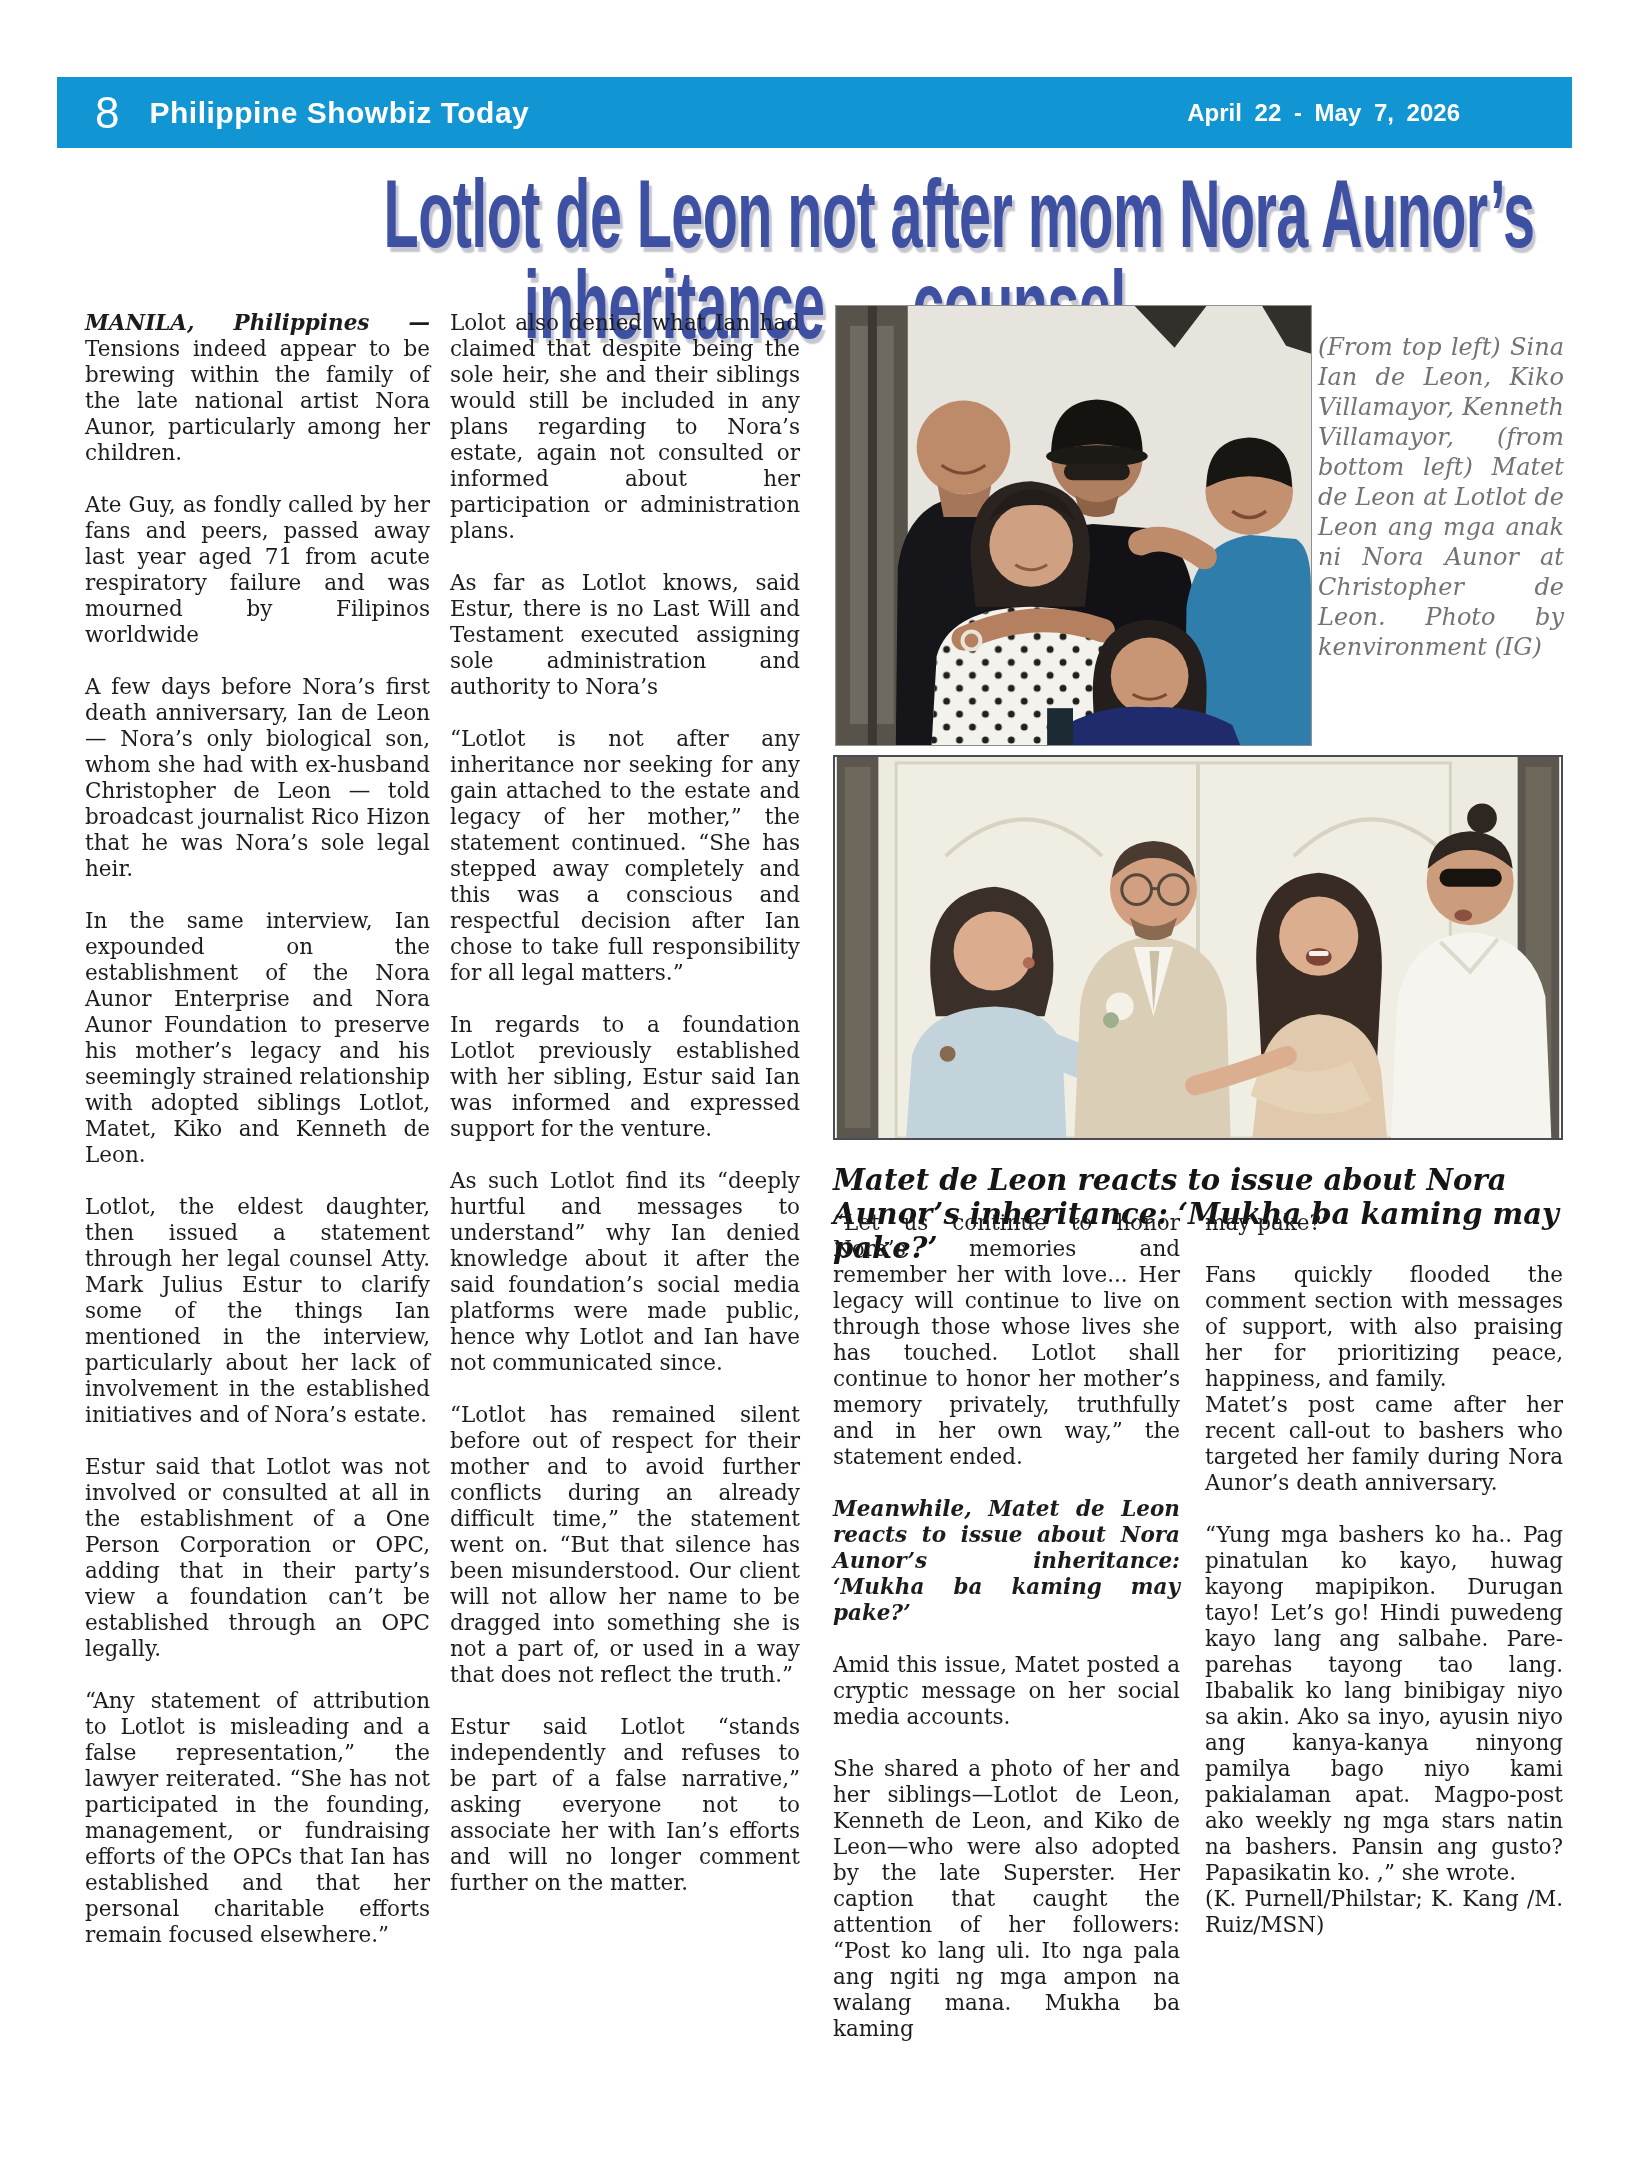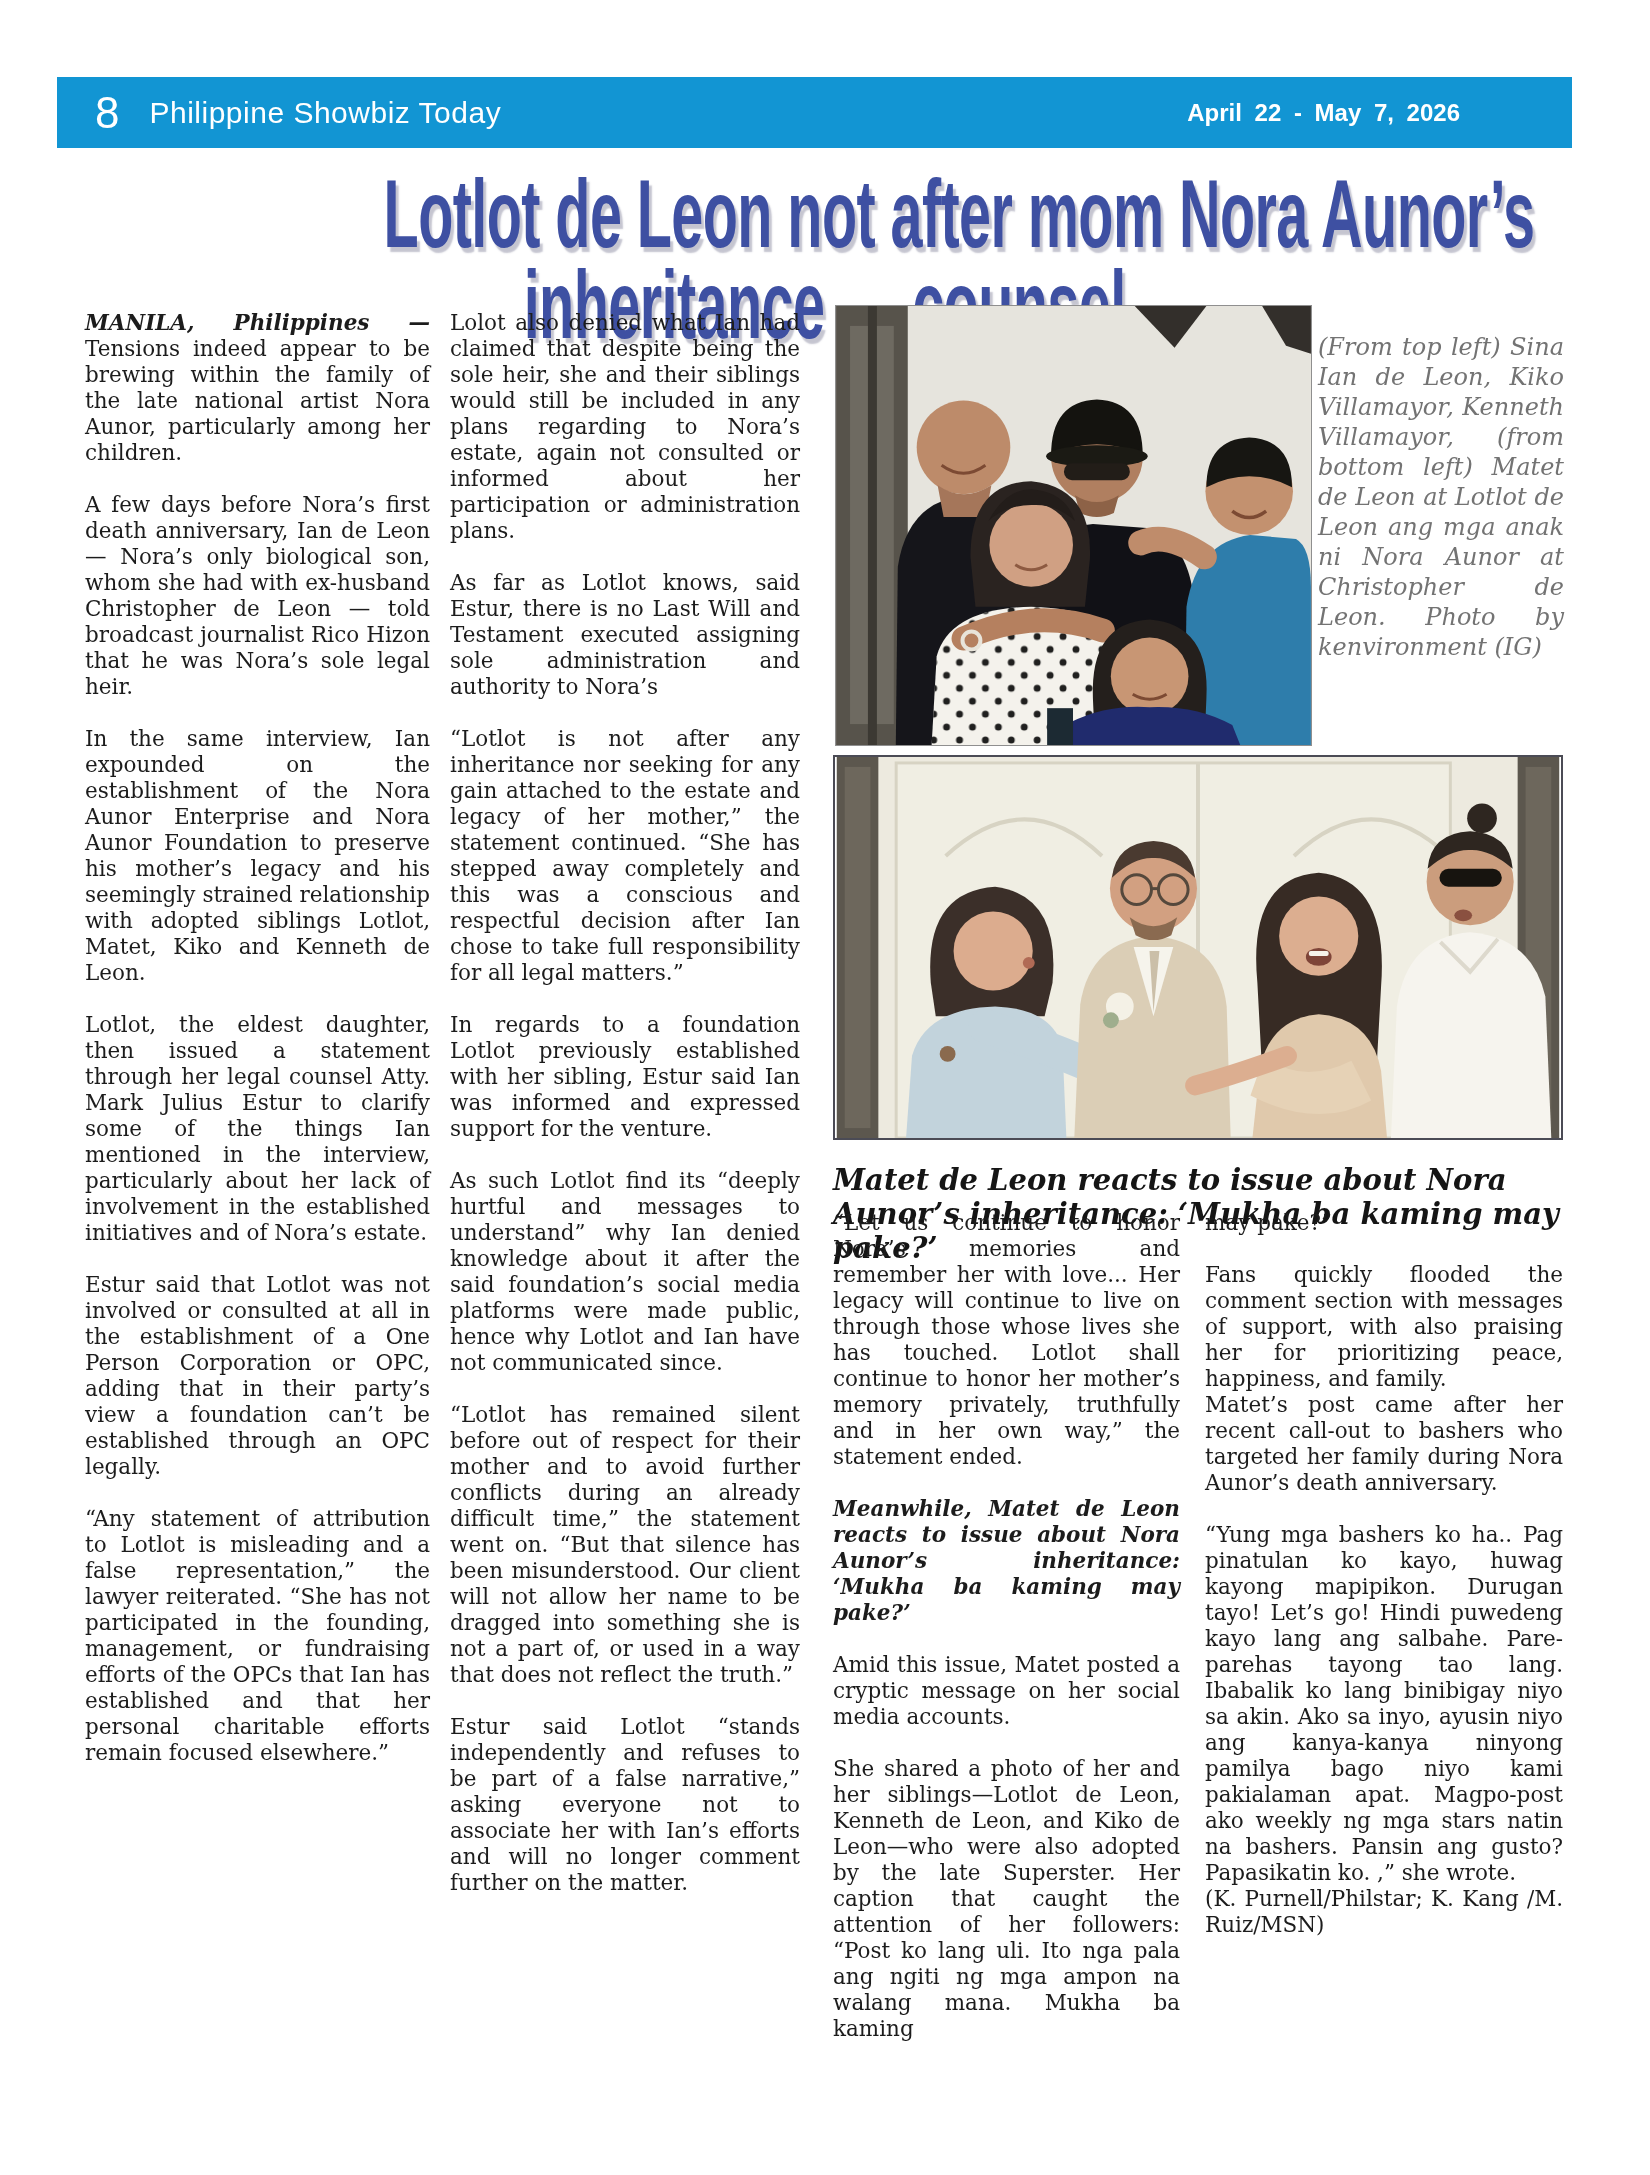--- a/index.html
+++ b/index.html
@@ -2,21 +2,21 @@
 <html><head>
 <meta charset="utf-8">
 <style>
   html,body{margin:0;padding:0;background:#ffffff;}
   .page{position:relative;width:1650px;height:2175px;background:#ffffff;overflow:hidden;
         font-family:"DejaVu Serif", serif;color:#1c1c1c;}
   
   .masthead{position:absolute;left:57px;top:77px;width:1515px;height:71px;background:#1295d3;
             display:flex;align-items:center;font-family:"Liberation Sans", sans-serif;color:#ffffff;}
   .pagenum{font-size:44px;font-weight:400;margin-left:38px;line-height:1;}
-  .pubname{font-size:30px;font-weight:400;margin-left:30px;letter-spacing:0.5px;text-align:right;}
+  .pubname{font-size:30px;font-weight:700;margin-left:30px;letter-spacing:0.5px;text-align:right;}
   .issuedate{margin-left:auto;margin-right:112px;font-size:24px;font-weight:700;word-spacing:6px;}
   
   .headline{position:absolute;left:0;top:148px;width:1650px;text-align:center;
             font-family:"Liberation Sans", sans-serif;font-weight:700;color:#3e50a2;line-height:0.94;}
   .hl-line{display:inline-block;font-size:96px;transform:scaleX(0.60);transform-origin:50% 50%;
            white-space:nowrap;letter-spacing:-1px;text-shadow:5px 5px 2px rgba(90,90,120,0.35);}
   
   .col{position:absolute;top:310px;text-align:justify;font-size:21.5px;line-height:26px;}
   .col p{margin:26px 0 0 0;}
   .col p:first-child{margin-top:0;}
@@ -50,20 +50,21 @@
     <span class="issuedate">April 22 - May 7, 2026</span>
   </header>
 
   <h1 class="headline">
     <div><span class="hl-line">Lotlot de Leon not after mom Nora Aunor’s</span></div>
     <div><span class="hl-line">inheritance — counsel</span></div>
   </h1>
 
   <div class="col col-1">
     <p><span class="dateline">MANILA, Philippines —</span> <span>Tensions indeed appear to be brewing within the family of the late national artist Nora Aunor, particularly among her children.</span></p>
+    <p>Ate Guy, as fondly called by her fans and peers, passed away last year aged 71 from acute respiratory failure and was mourned by Filipinos worldwide</p>
     <p>A few days before Nora’s first death anniversary, Ian de Leon — Nora’s only biological son, whom she had with ex-husband Christopher de Leon — told broadcast journalist Rico Hizon that he was Nora’s sole legal heir.</p>
     <p>In the same interview, Ian expounded on the establishment of the Nora Aunor Enterprise and Nora Aunor Foundation to preserve his mother’s legacy and his seemingly strained relationship with adopted siblings Lotlot, Matet, Kiko and Kenneth de Leon.</p>
     <p>Lotlot, the eldest daughter, then issued a statement through her legal counsel Atty. Mark Julius Estur to clarify some of the things Ian mentioned in the interview, particularly about her lack of involvement in the established initiatives and of Nora’s estate.</p>
     <p>Estur said that Lotlot was not involved or consulted at all in the establishment of a One Person Corporation or OPC, adding that in their party’s view a foundation can’t be established through an OPC legally.</p>
     <p>“Any statement of attribution to Lotlot is misleading and a false representation,” the lawyer reiterated. “She has not participated in the founding, management, or fundraising efforts of the OPCs that Ian has established and that her personal charitable efforts remain focused elsewhere.”</p>
   </div>
 
   <div class="col col-2">
     <p>Lolot also denied what Ian had claimed that despite being the sole heir, she and their siblings would still be included in any plans regarding to Nora’s estate, again not consulted or informed about her participation or administration plans.</p>
     <p>As far as Lotlot knows, said Estur, there is no Last Will and Testament executed assigning sole administration and authority to Nora’s</p>

